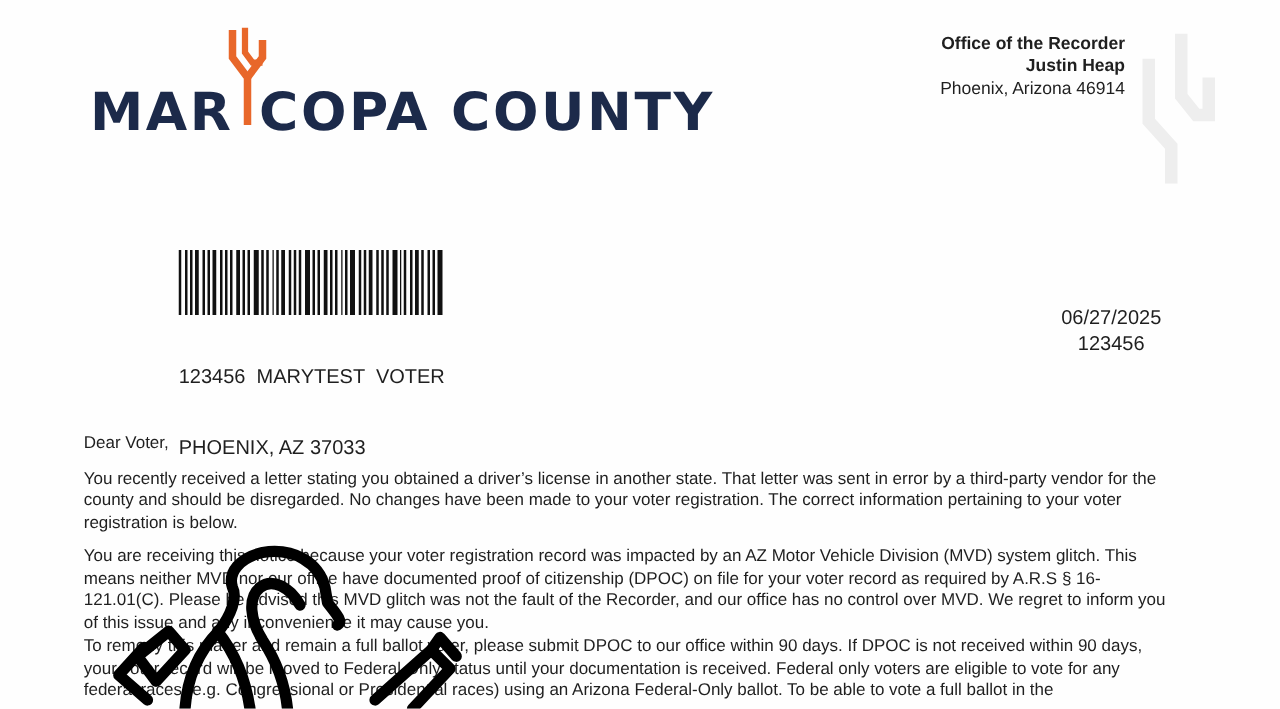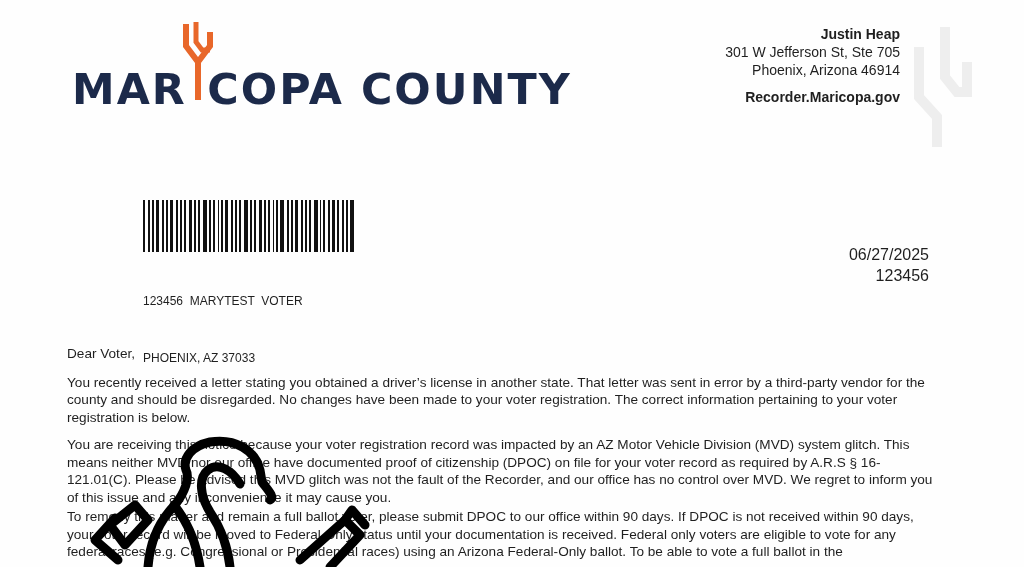--- a/index.html
+++ b/index.html
@@ -97,30 +97,30 @@
     .barcode span {
       display: block;
       background: #111;
       height: 100%;
     }
     .recipient {
       position: absolute;
       left: 143px;
       top: 254px;
       font-family: "Liberation Sans", sans-serif;
-      font-size: 12px;
+      font-size: 16px;
       line-height: 19px;
       color: #1f1f1f;
       white-space: pre;
     }
     .meta {
       position: absolute;
       right: 95px;
       top: 244px;
-      text-align: right;
+      text-align: center;
       font-size: 16px;
       line-height: 21px;
       color: #1f1f1f;
     }
     
     .letter {
       position: absolute;
       left: 67px;
       top: 345px;
       width: 870px;
@@ -149,25 +149,24 @@
   <div class="logo">
     <svg class="logo-cactus" viewBox="0 0 42 80">
       <path d="M14 2 L14 24 L26 40 L26 78" fill="none" stroke="#e8672a" stroke-width="6" stroke-linejoin="miter"></path>
       <path d="M26 40 L38 24 L38 10" fill="none" stroke="#e8672a" stroke-width="6"></path>
       <path d="M24 0 L24 20 L30 28 L38 28" fill="none" stroke="#e8672a" stroke-width="5"></path>
     </svg>
     <div class="logo-title"><span>MAR</span><span class="gap"></span><span>COPA COUNTY</span></div>
   </div>
 
   <div class="office">
+    <div class="bold">Office of the Recorder</div>
     <div class="bold">Justin Heap</div>
-    <div>301 W Jefferson St, Ste 705</div>
     <div>Phoenix, Arizona 46914</div>
     <div class="spacer"></div>
-    <div class="bold">Recorder.Maricopa.gov</div>
   </div>
 
   <svg class="watermark" viewBox="0 0 80 125">
     <path d="M14 25 L14 75 L32 95 L32 125" fill="none" stroke="#eeeeee" stroke-width="10"></path>
     <path d="M40 5 L40 55 L52 70 L62 70 L62 40" fill="none" stroke="#eeeeee" stroke-width="10"></path>
   </svg>
 
   <div class="barcode" id="barcode">
       <span style="width: 2px; margin-right: 3px;"></span>
       <span style="width: 2px; margin-right: 2px;"></span>

